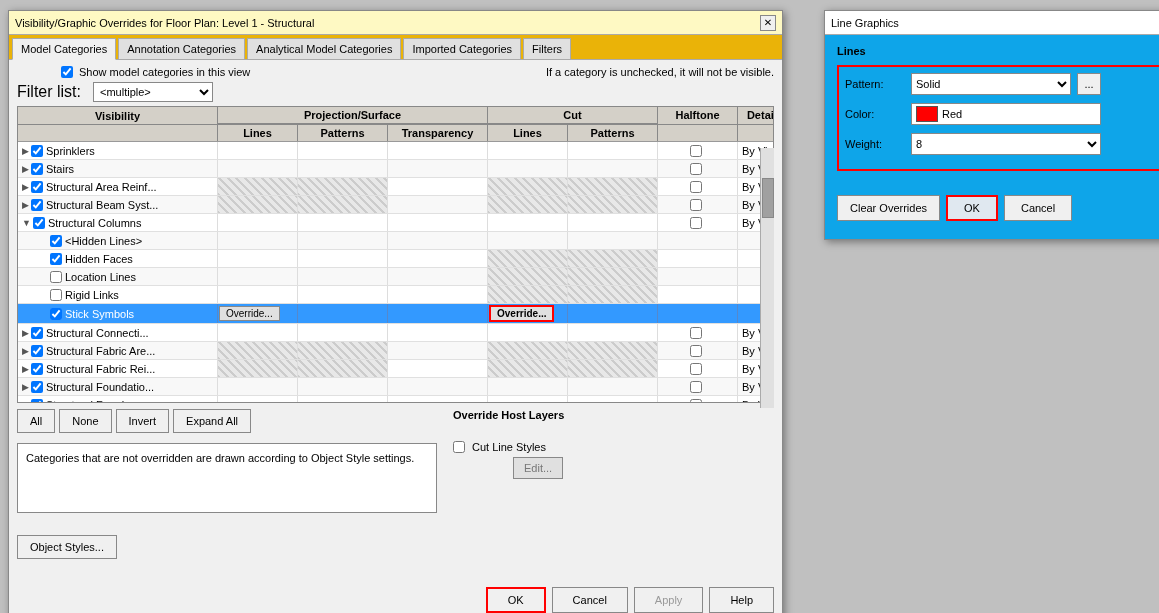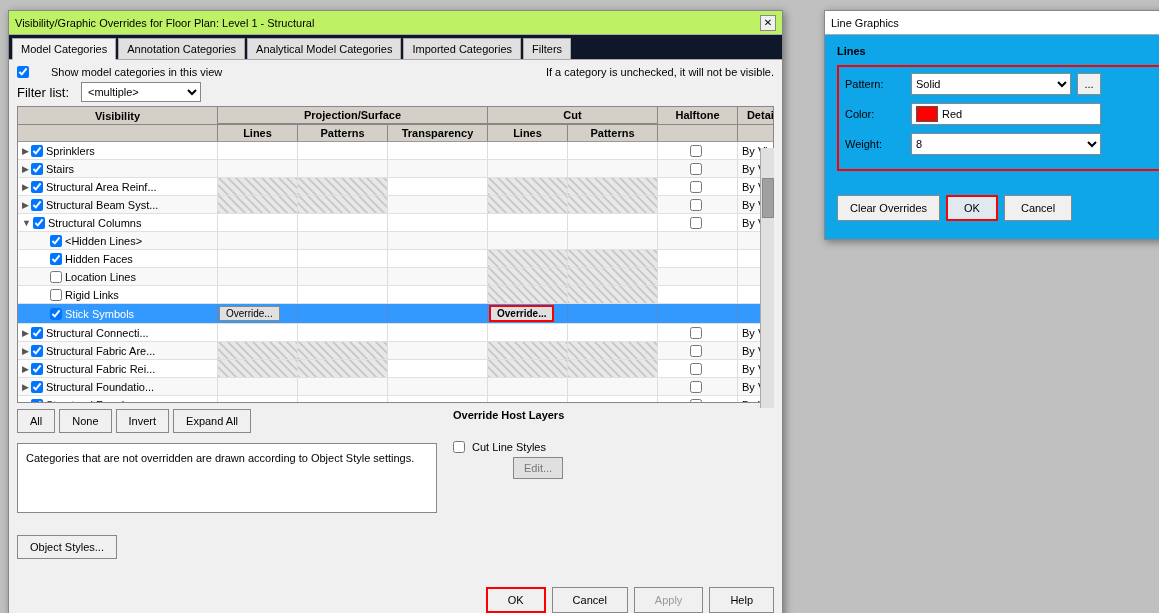--- a/index.html
+++ b/index.html
@@ -19,21 +19,21 @@
       left: 8px;
       top: 10px;
       width: 775px;
       height: 610px;
       background: #f0f0f0;
       border: 1px solid #888;
       box-shadow: 2px 2px 8px rgba(0,0,0,0.4);
     }
 
     .dialog-titlebar {
-      background: #bef264;
+      background: #fef9c3;
       border-bottom: 1px solid #aaa;
       padding: 4px 6px;
       display: flex;
       justify-content: space-between;
       align-items: center;
       height: 24px;
     }
 
     .dialog-title {
       font-size: 11px;
@@ -48,21 +48,21 @@
       cursor: pointer;
       font-size: 10px;
       display: flex;
       align-items: center;
       justify-content: center;
     }
 
     
     .tabs-bar {
       display: flex;
-      background: #0f172a;
+      background: #eab308;
       border-bottom: 1px solid #aaa;
       padding: 3px 9px 0 3px;
     }
 
     .tab {
       padding: 4px 8px;
       border: 1px solid #aaa;
       border-bottom: none;
       background: #e0e0e0;
       cursor: pointer;
@@ -86,26 +86,27 @@
     .filter-row {
       display: flex;
       align-items: center;
       margin-bottom: 4px;
       gap: 8px;
     }
 
     .checkbox-label {
       display: flex;
       align-items: center;
-      gap: 19px;
-      font-size: 11px;
+      gap: 3px;
+      font-size: 11px;
+      margin-left: 44px;
     }
 
     .filter-list-label {
-      font-size: 13px;
+      font-size: 16px;
       margin-right: 4px;
     }
 
     .filter-select {
       height: 20px;
       font-size: 11px;
       border: 1px solid #888;
       background: white;
       padding: 0 2px;
       width: 120px;

